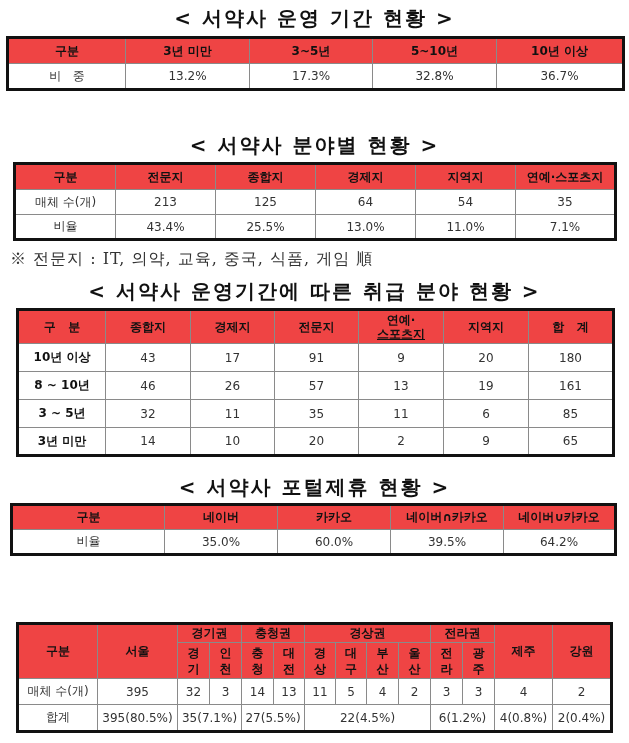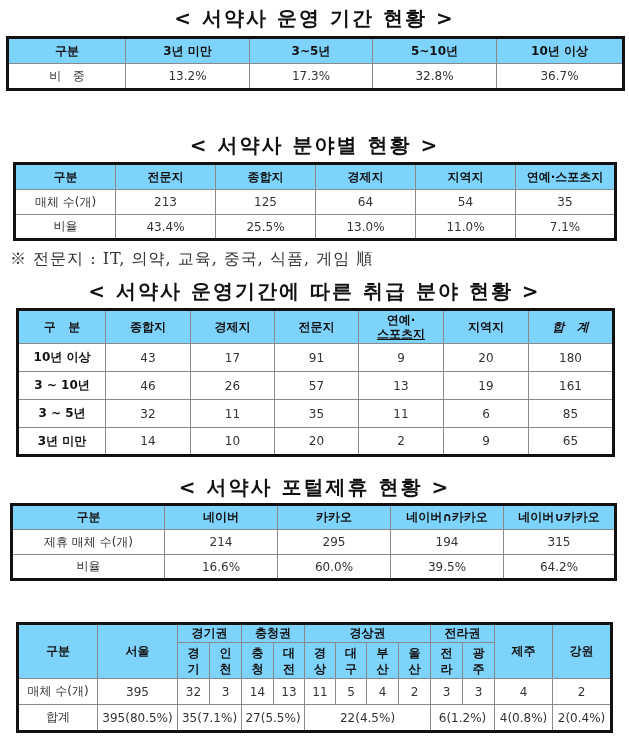--- a/index.html
+++ b/index.html
@@ -15,21 +15,21 @@
   }
   table {
     position: absolute; border-collapse: collapse;
     border: 3px solid #111; table-layout: fixed;
     font-size: 12px;
   }
   td, th {
     border: 1px solid #8a8a8a; text-align: center; vertical-align: middle;
     padding: 0; overflow: hidden; white-space: nowrap;
   }
-  th { background: #7dd3fc; font-weight: bold; color: #111; }
+  th { background: #ef4444; font-weight: bold; color: #111; }
   td { color: #333; font-weight: normal; }
   td.rowhead { color: #333; }
   td.rowhead.bold { font-weight: bold; color: #111; }
   .underline { text-decoration: underline; }
   .note {
     position: absolute; left: 10px; top: 249px; font-size: 16px; color: #333;
     font-family: "DejaVu Serif", "Liberation Serif", serif; letter-spacing: 1px;
   }
   .vert { white-space: normal; line-height: 16px; }
 </style>
@@ -117,33 +117,33 @@
       <tr style="height:34px;">
     <th style="white-space:pre;">구   분</th>
     <th>종합지</th>
     <th>경제지</th>
     <th>전문지</th>
     <th style="line-height:14px;">
       <div>연예·</div>
       <div class="underline">스포츠지</div>
     </th>
     <th>지역지</th>
-    <th style="white-space:pre;font-style:italic;">합   계</th>
+    <th style="white-space:pre;">합   계</th>
   </tr>
   <tr style="height:28px;">
     <td class="rowhead bold">10년 이상</td>
     <td>43</td>
     <td>17</td>
     <td>91</td>
     <td>9</td>
     <td>20</td>
     <td>180</td>
   </tr>
   <tr style="height:28px;">
-    <td class="rowhead bold">3 ~ 10년</td>
+    <td class="rowhead bold">8 ~ 10년</td>
     <td>46</td>
     <td>26</td>
     <td>57</td>
     <td>13</td>
     <td>19</td>
     <td>161</td>
   </tr>
   <tr style="height:28px;">
     <td class="rowhead bold">3 ~ 5년</td>
     <td>32</td>
@@ -176,29 +176,22 @@
   </colgroup>
   <tbody>
       <tr style="height:25px;">
     <th>구분</th>
     <th>네이버</th>
     <th>카카오</th>
     <th>네이버∩카카오</th>
     <th>네이버∪카카오</th>
   </tr>
   <tr style="height:25px;">
-    <td class="rowhead">제휴 매체 수(개)</td>
-    <td>214</td>
-    <td>295</td>
-    <td>194</td>
-    <td>315</td>
-  </tr>
-  <tr style="height:25px;">
     <td class="rowhead">비율</td>
-    <td>16.6%</td>
+    <td>35.0%</td>
     <td>60.0%</td>
     <td>39.5%</td>
     <td>64.2%</td>
   </tr>
 </tbody>
   </table>
 
 <div class="title" style="top:630px;">&lt; 서약사 소재지역 현황 &gt;</div>
 <table style="left:16px; top:622px; width:594px;">
   <colgroup>

